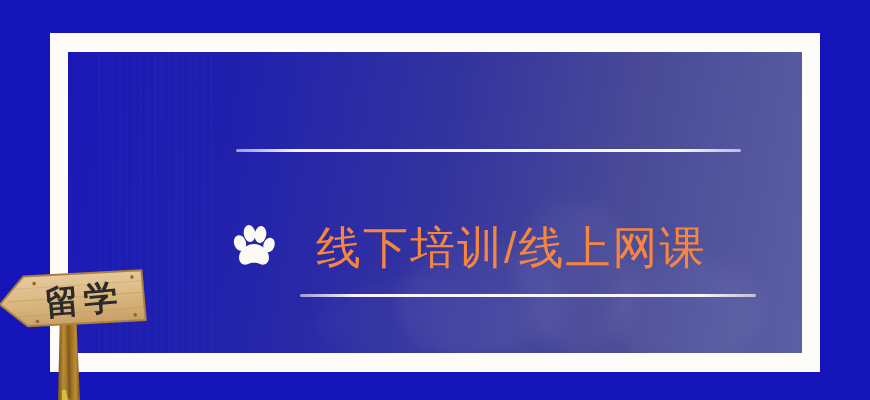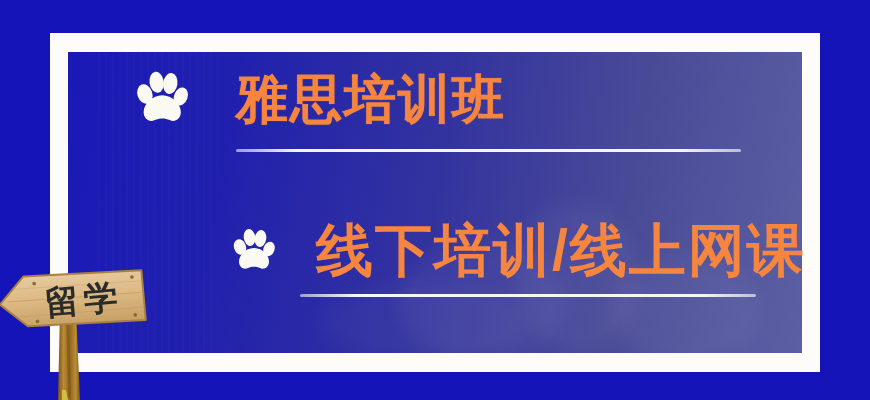--- a/index.html
+++ b/index.html
@@ -91,22 +91,22 @@
     letter-spacing: 2px;
     white-space: nowrap;
     line-height: 1;
   }
   #title-text {
     font-size: 52px;
     font-weight: bold;
     text-shadow: 0 0 1px #f5853f;
   }
   #subtitle-text {
-    font-size: 57px;
-    font-weight: bold;
+    font-size: 45px;
+    font-weight: normal;
   }
 
   
   .underline {
     position: absolute;
     height: 3px;
     background: linear-gradient(to right,
         rgba(255,255,255,0.55),
         rgba(255,255,255,0.95) 12%,
         rgba(255,255,255,0.95) 88%,
@@ -133,31 +133,20 @@
   <div id="white-frame"></div>
 
   <div id="inner-panel">
     <div class="streaks"></div>
     <div class="ghost ghost-a"></div>
     <div class="ghost ghost-b"></div>
     <div class="ghost ghost-c"></div>
     <div class="ghost ghost-d"></div>
   </div>
 
-  <div class="row" id="title-row">
-    <svg class="paw" id="title-paw" viewBox="0 0 100 100">
-      <ellipse cx="24" cy="42" rx="12" ry="16" fill="#fbfaf2" transform="rotate(-18 24 42)"></ellipse>
-      <ellipse cx="43" cy="23" rx="11.5" ry="17" fill="#fbfaf2" transform="rotate(-8 43 23)"></ellipse>
-      <ellipse cx="65" cy="25" rx="11.5" ry="17" fill="#fbfaf2" transform="rotate(8 65 25)"></ellipse>
-      <ellipse cx="82" cy="46" rx="11" ry="15" fill="#fbfaf2" transform="rotate(20 82 46)"></ellipse>
-      <path d="M52 44 C68 44 82 58 82 71 C82 83 72 88 64 84 C57 80.5 47 80.5 40 84
-               C32 88 22 83 22 71 C22 58 36 44 52 44 Z" fill="#fbfaf2"></path>
-    </svg>
-    <span class="headline" id="title-text">雅思培训班</span>
-  </div>
   <div class="underline" id="title-underline"></div>
 
   <div class="row" id="subtitle-row">
     <svg class="paw" id="subtitle-paw" viewBox="0 0 100 100">
       <ellipse cx="24" cy="42" rx="12" ry="16" fill="#fbfaf2" transform="rotate(-18 24 42)"></ellipse>
       <ellipse cx="43" cy="23" rx="11.5" ry="17" fill="#fbfaf2" transform="rotate(-8 43 23)"></ellipse>
       <ellipse cx="65" cy="25" rx="11.5" ry="17" fill="#fbfaf2" transform="rotate(8 65 25)"></ellipse>
       <ellipse cx="82" cy="46" rx="11" ry="15" fill="#fbfaf2" transform="rotate(20 82 46)"></ellipse>
       <path d="M52 44 C68 44 82 58 82 71 C82 83 72 88 64 84 C57 80.5 47 80.5 40 84
                C32 88 22 83 22 71 C22 58 36 44 52 44 Z" fill="#fbfaf2"></path>

